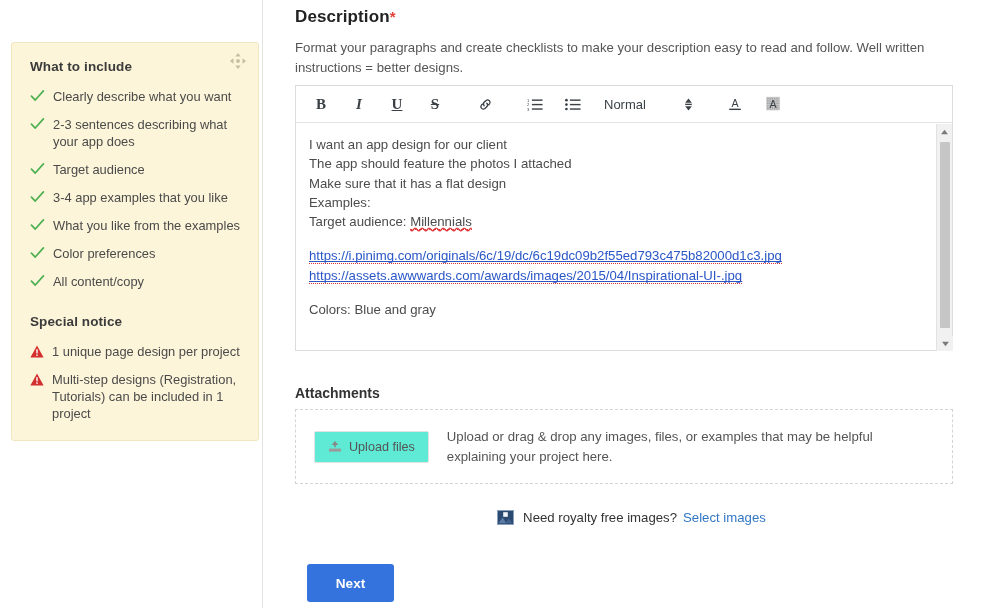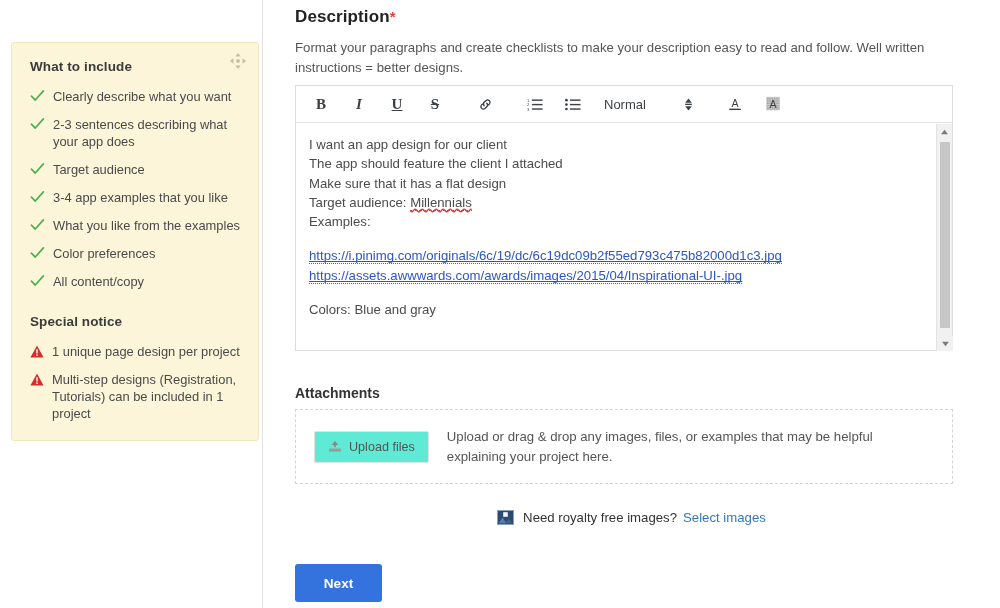--- a/index.html
+++ b/index.html
@@ -162,21 +162,21 @@
     display: flex; align-items: center; justify-content: center;
     font-size: 13.2px; color: #333;
   }
   .royalty-row .img-icon { width: 17px; height: 15px; margin-right: 9px; }
   .royalty-link {
     color: #3277c4; margin-left: 6px; text-decoration: none; cursor: pointer;
   }
 
   
   .next-btn {
-    position: absolute; left: 32px; top: 564px;
+    position: absolute; left: 44px; top: 564px;
     width: 87px; height: 38px;
     background: #3473dd; border: none; border-radius: 3px;
     color: #fff; font-size: 13.6px; font-weight: bold;
     cursor: pointer; font-family: "Liberation Sans", sans-serif;
   }
 </style>
 </head>
 <body>
 
 <div class="page">
@@ -372,26 +372,26 @@
               </pattern>
             </defs>
             <rect x="1.5" y="1" width="15" height="15" fill="url(#hatch)"></rect>
             <text x="9" y="13" font-size="12" font-family="Liberation Sans, sans-serif" fill="#3b4045" text-anchor="middle">A</text>
           </svg>
         </div>
       </div>
 
       <div class="edit-area">
         <div class="edit-line">I want an app design for our client</div>
-        <div class="edit-line">The app should feature the client I attached</div>
+        <div class="edit-line">The app should feature the photos I attached</div>
         <div class="edit-line">Make sure that it has a flat design</div>
+        <div class="edit-line">Examples:</div>
         <div class="edit-line">
           <span>Target audience: </span><span class="spell">Millennials</span>
         </div>
-        <div class="edit-line">Examples:</div>
         <div class="blank-line"></div>
         <div class="edit-line url-line">
           <a class="spell">https://i.pinimg.com/originals/6c/19/dc/6c19dc09b2f55ed793c475b82000d1c3.jpg</a>
         </div>
         <div class="edit-line url-line">
           <a class="spell">https://assets.awwwards.com/awards/images/2015/04/Inspirational-UI-.jpg</a>
         </div>
         <div class="blank-line"></div>
         <div class="edit-line">Colors: Blue and gray</div>
       </div>

